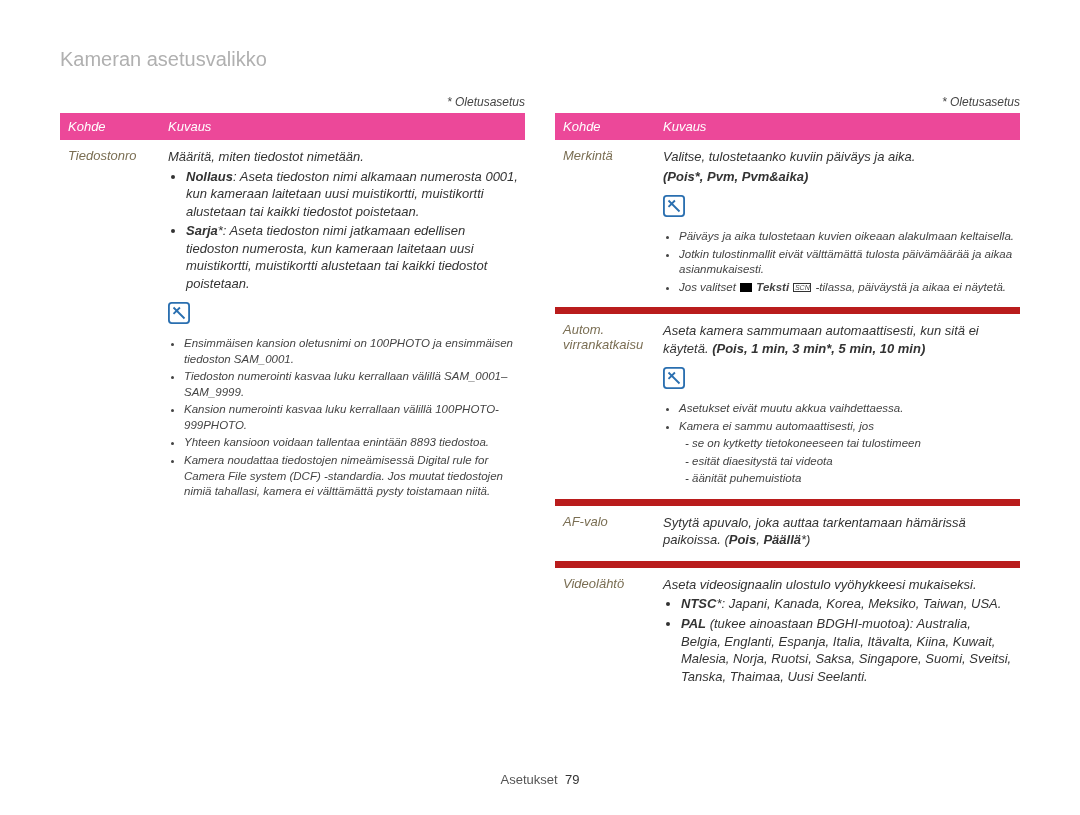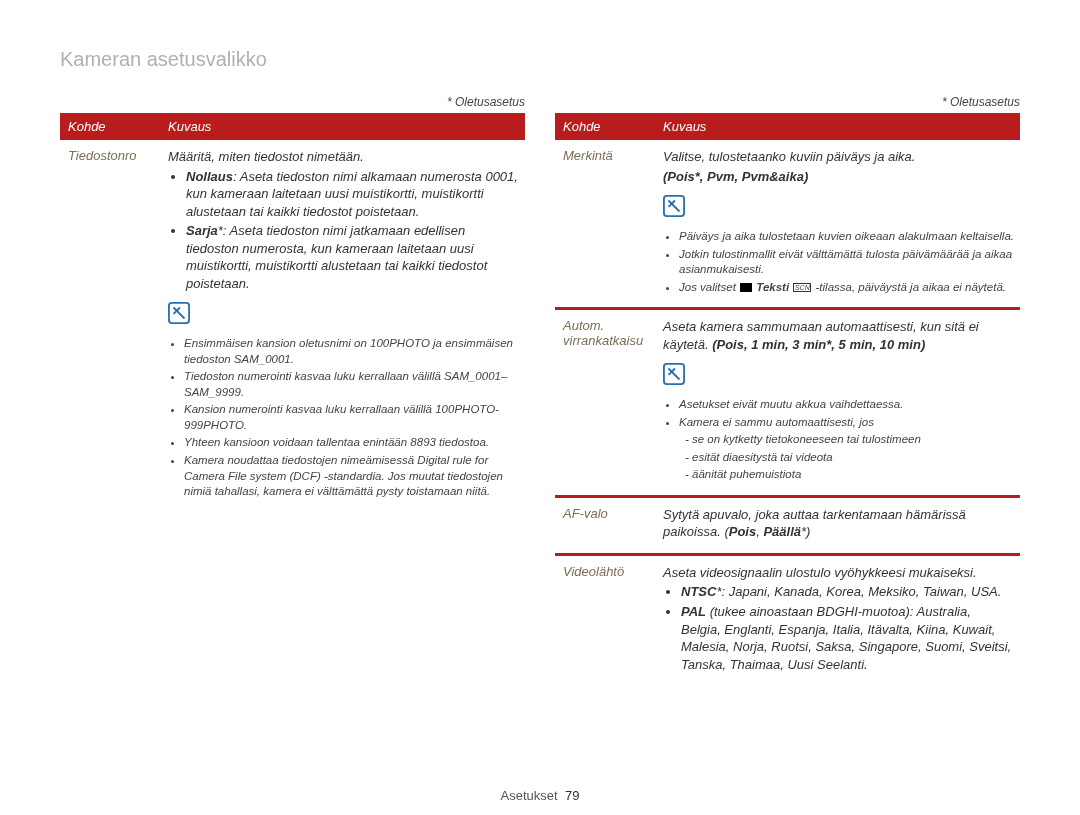--- a/index.html
+++ b/index.html
@@ -3,42 +3,42 @@
 <meta charset="utf-8">
 <style>
   * { box-sizing: border-box; margin: 0; padding: 0; }
   html, body { width: 1080px; height: 815px; background: #fff; font-family: Arial, Helvetica, sans-serif; }
   .page { width: 1080px; height: 815px; padding: 48px 60px 30px 60px; position: relative; }
   .page-title { font-size: 20px; color: #b0b0b0; font-weight: 400; margin-bottom: 24px; }
   .columns { display: flex; gap: 30px; font-style: italic; }
   .col { flex: 1; }
   .default-note { text-align: right; font-size: 12px; color: #444; margin-bottom: 4px; }
   table { width: 100%; border-collapse: collapse; }
-  th { background: #b91c1c; color: #fff; font-weight: 400; font-size: 13px; text-align: left; padding: 6px 8px; }
+  th { background: #ec4899; color: #fff; font-weight: 400; font-size: 13px; text-align: left; padding: 6px 8px; }
   th.col-kohde { width: 100px; }
   td { vertical-align: top; padding: 8px 6px 10px 8px; font-size: 13px; color: #333; border-bottom: none; }
   td.kohde { color: #7a6e53; font-size: 13px; }
   .desc p { margin-bottom: 2px; line-height: 1.35; }
   .desc ul { list-style: disc; padding-left: 18px; margin-top: 2px; }
   .desc ul li { margin-bottom: 2px; line-height: 1.35; }
   .bold { font-weight: bold; }
   .options { font-weight: bold; }
   .note-block { display: flex; gap: 10px; margin-top: 10px; align-items: flex-start; flex-direction: column; }
   .note-icon { width: 22px; height: 22px; flex: 0 0 22px; display: inline-flex; align-items: center; justify-content: center; }
   .note-icon svg { width: 22px; height: 22px; }
   .note-content { flex: 1; font-size: 11.5px; color: #444; }
   .note-content ul { list-style: disc; padding-left: 16px; }
   .note-content ul li { margin-bottom: 2px; line-height: 1.35; }
   .note-content ul ul { list-style: none; padding-left: 6px; }
   .note-content ul ul li::before { content: "- "; }
   .inline-icon { display: inline-block; width: 12px; height: 9px; background: #000; vertical-align: middle; margin: 0 1px; }
   .inline-icon2 { display: inline-block; width: 18px; height: 9px; border: 1px solid #333; vertical-align: middle; margin: 0 1px; font-size: 7px; line-height: 7px; text-align: center; }
-  .footer { position: absolute; bottom: 12px; left: 0; width: 1080px; text-align: center; font-size: 13px; color: #555; }
+  .footer { position: absolute; bottom: 28px; left: 0; width: 1080px; text-align: center; font-size: 13px; color: #555; }
   .footer .pn { color: #333; }
-  tr.sep td { border-top: 3px solid #b91c1c; }
+  tr.sep td { border-top: 7px solid #b91c1c; }
 </style>
 </head>
 <body>
 
 <div class="page">
   <div class="page-title">Kameran asetusvalikko</div>
 
   <div class="columns">
 
     <div class="col">

